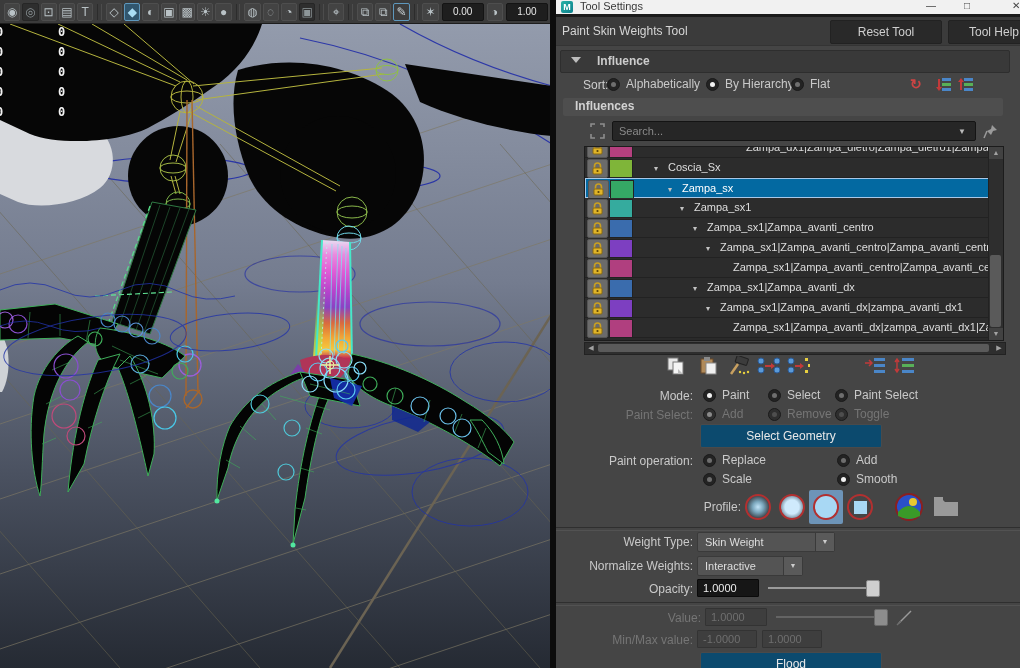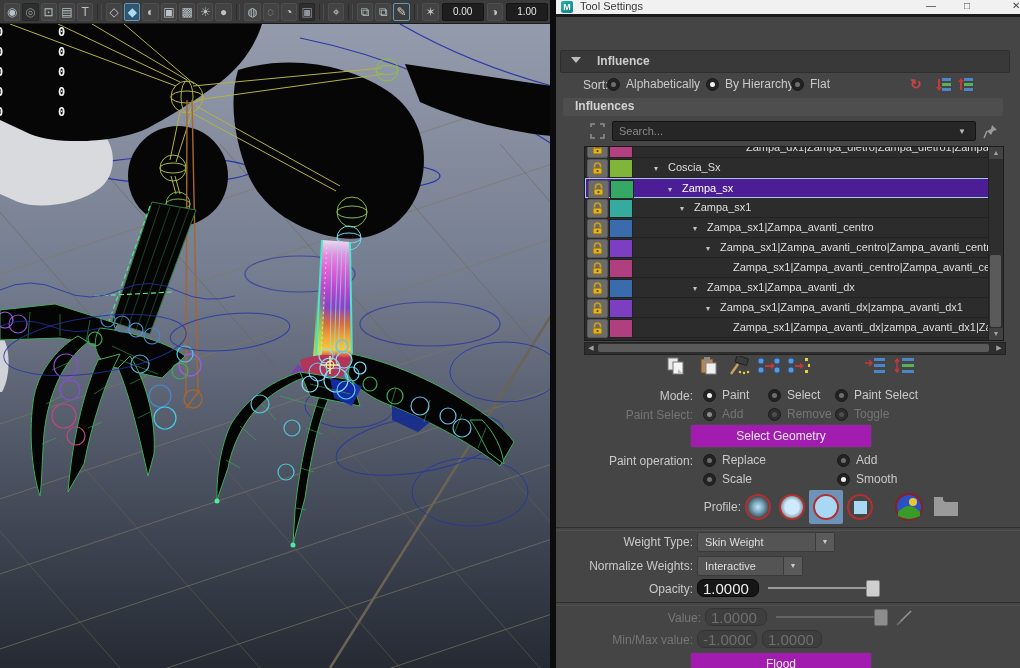--- a/index.html
+++ b/index.html
@@ -42,40 +42,40 @@
   .radio-opt.dis .rlab{color:#757575;}
   .radio-opt.dis.sel .rdot::after{background:#8a8a8a;}
   .rlab{color:#c9c9c9;}
   #influences-bar{position:absolute;left:7px;top:98px;width:440px;height:18px;background:#4e4e4e;border-radius:2px;}
   #influences-bar span{position:absolute;left:12px;top:1px;font-weight:bold;color:#d2d2d2;}
   #search-input{position:absolute;left:56px;top:121px;width:364px;height:20px;background:#262626;border:1px solid #141414;border-radius:2px;color:#cfcfcf;font-size:11px;padding:0 18px 0 6px;box-sizing:border-box;outline:none;}
   #search-input::placeholder{color:#8a8a8a;}
   #search-arrow{position:absolute;left:402px;top:127px;font-size:8px;color:#bbb;}
   #inf-list{position:absolute;left:28px;top:146px;width:420px;height:195px;background:#2a2a2a;border:1px solid #1c1c1c;box-sizing:border-box;overflow:hidden;}
   .inf-row{position:relative;width:405px;height:20px;background:#2c2c2c;border-bottom:1px solid #222;box-sizing:border-box;display:flex;align-items:center;}
-  .inf-row.selected{background:#4c1d95;border:1px solid #a8c8e8;}
+  .inf-row.selected{background:#0369a1;border:1px solid #a8c8e8;}
   .lockbtn{position:absolute;left:2px;top:1px;width:19px;height:17px;background:#6b6b6b;border:1px solid #555;border-radius:2px;display:flex;align-items:center;justify-content:center;}
   .swatch{position:absolute;left:24px;top:1px;width:22px;height:17px;border:1px solid #222;}
   .treecell{position:absolute;left:48px;top:0;width:357px;height:19px;line-height:19px;white-space:nowrap;overflow:hidden;font-size:11px;color:#dedede;}
   .inf-row.selected .treecell{color:#ffffff;}
   .tarr{display:inline-block;width:14px;font-size:8px;color:#c2c2c2;}
   .vscroll{position:absolute;right:0px;top:0px;width:14px;height:193px;background:#2e2e2e;border-left:1px solid #222;}
   .vthumb{position:absolute;left:1px;top:108px;width:11px;height:72px;background:#5a5a5a;border-radius:2px;}
   .sarr{position:absolute;left:0;width:14px;height:12px;font-size:7px;color:#a2a2a2;text-align:center;line-height:12px;background:#424242;}
   #hscroll{position:absolute;left:28px;top:342px;width:420px;height:11px;background:#2e2e2e;border:1px solid #222;}
   #hthumb{position:absolute;left:13px;top:1px;width:391px;height:8px;background:#5a5a5a;border-radius:2px;}
   .harr{position:absolute;top:0;width:12px;height:10px;font-size:7px;color:#a2a2a2;text-align:center;line-height:10px;}
   .iconbtn{position:absolute;top:356px;width:24px;height:19px;display:flex;align-items:center;justify-content:center;}
-  #select-geo-btn,#flood-btn{position:absolute;left:134px;width:180px;height:22px;background:#a21caf;border:1px solid #4a4a4a;border-radius:2px;color:#e8e8e8;text-align:center;line-height:22px;}
+  #select-geo-btn,#flood-btn{position:absolute;left:144px;width:180px;height:22px;background:#0c4a6e;border:1px solid #4a4a4a;border-radius:2px;color:#e8e8e8;text-align:center;line-height:22px;}
   .divline{position:absolute;left:0;width:464px;height:2px;border-top:1px solid #2f2f2f;border-bottom:1px solid #525252;}
   .brush{position:absolute;width:26px;height:26px;border-radius:50%;border:2px solid #b23030;box-sizing:border-box;}
   .brushwrap-sel{position:absolute;width:34px;height:34px;background:#6d94b8;border-radius:2px;}
   .dd{position:absolute;height:20px;background:#545454;border:1px solid #3a3a3a;border-radius:2px;color:#dedede;font-size:11px;line-height:18px;padding-left:7px;box-sizing:border-box;}
   .dd .ddarr{position:absolute;right:0;top:0;width:18px;height:18px;background:#5a5a5a;border-left:1px solid #3a3a3a;text-align:center;font-size:7px;line-height:18px;color:#ccc;}
-  .numfield{position:absolute;height:18px;background:#161616;border:1px solid #0a0a0a;border-radius:7px;color:#ededed;font-size:15px;padding:0 5px;box-sizing:border-box;font-family:"Liberation Sans",sans-serif;outline:none;}
+  .numfield{position:absolute;height:18px;background:#161616;border:1px solid #0a0a0a;border-radius:1px;color:#ededed;font-size:11px;padding:0 5px;box-sizing:border-box;font-family:"Liberation Sans",sans-serif;outline:none;}
   .numfield.dis{background:#3e3e3e;border-color:#333;color:#6f6f6f;}
   .slider{position:absolute;height:15px;}
   .groove{position:absolute;left:0;right:0;top:7px;height:2px;background:#9a9a9a;}
   .slider.dis .groove{background:#646464;}
   .handle{position:absolute;right:0;top:0;width:12px;height:15px;background:#cfcfcf;border:1px solid #8a8a8a;border-radius:2px;}
   .slider.dis .handle{background:#8d8d8d;border-color:#6a6a6a;}
 </style>
 </head>
 <body>
 
@@ -351,20 +351,25 @@
   <div id="panel">
     <div id="p-titlebar">
       <div id="maya-icon">M</div>
       <span id="p-title-text">Tool Settings</span>
       <span class="winbtn" style="left:370px;">—</span>
       <span class="winbtn" style="left:408px;">□</span>
       <span class="winbtn" style="left:456px;">✕</span>
     </div>
     <div id="p-darkstrip"></div>
 
+    <div id="p-toolrow">
+      <span id="p-toolname">Paint Skin Weights Tool</span>
+      <div class="dkbtn" style="left:274px;width:110px;">Reset Tool</div>
+      <div class="dkbtn" style="left:392px;width:90px;">Tool Help</div>
+    </div>
 
     <div id="frame-influence-h">
       <div class="arr"></div>
       <span class="lbl">Influence</span>
     </div>
 
     <div class="prow" style="top:75px;">
       <span style="position:absolute;left:27px;top:3px;">Sort:</span>
       <span id="sort-radios"><span class="radio-opt" style="left: 51px;">
             <span class="rdot"></span>

